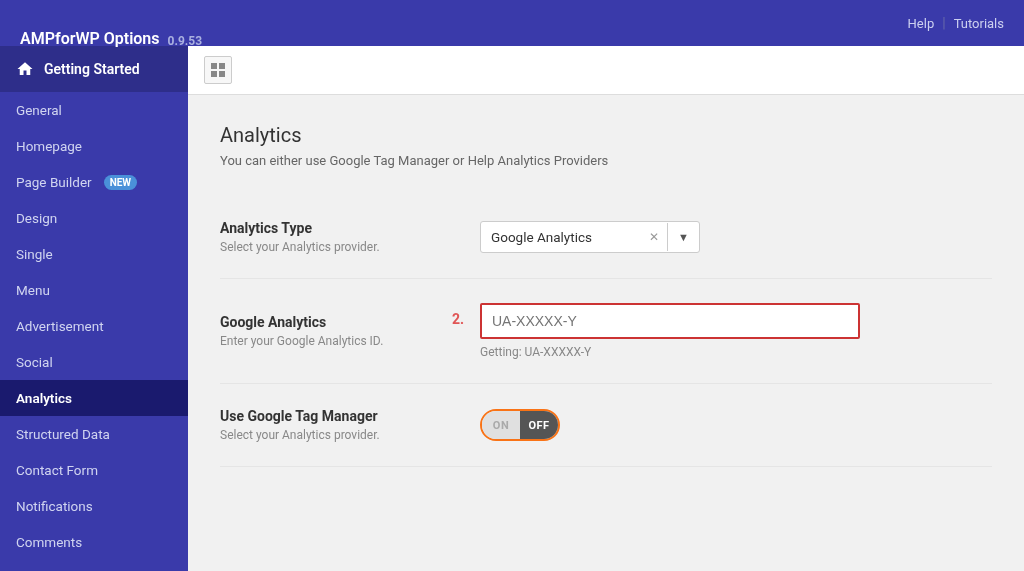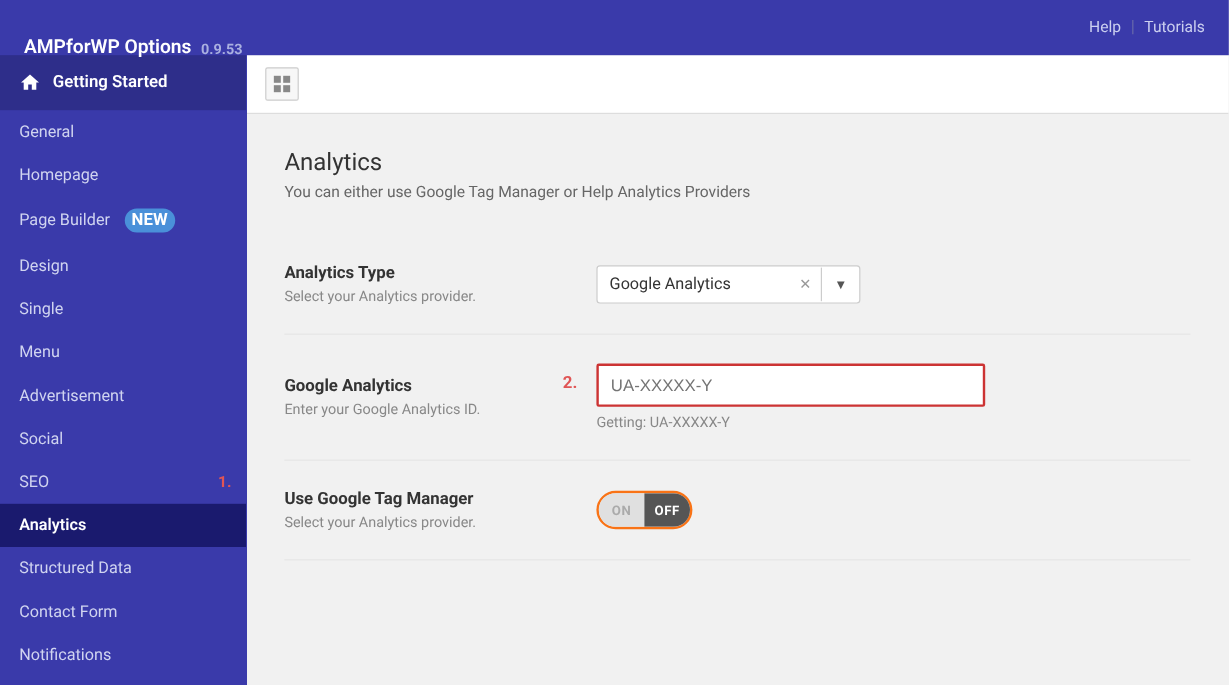--- a/index.html
+++ b/index.html
@@ -57,21 +57,21 @@
 
     
     .layout {
       display: flex;
       margin-top: 46px;
       height: calc(100vh - 46px);
     }
 
     
     .sidebar {
-      width: 205px;
+      width: 188px;
       background: #3a3aaa;
       color: white;
       flex-shrink: 0;
       overflow-y: auto;
     }
     .sidebar-getting-started {
       display: flex;
       align-items: center;
       gap: 10px;
       padding: 14px 16px;
@@ -98,21 +98,21 @@
       position: relative;
     }
     .sidebar-item.active {
       background: #1a1a6e;
       color: white;
       font-weight: 600;
     }
     .badge-new {
       background: #4a90d9;
       color: white;
-      font-size: 14px;
+      font-size: 10px;
       padding: 2px 6px;
       border-radius: 10px;
       font-weight: 700;
       margin-left: 4px;
     }
     .step-num {
       position: absolute;
       right: 12px;
       color: #e05555;
       font-weight: 700;
@@ -209,21 +209,21 @@
     }
     .select-arrow {
       padding: 7px 10px;
       color: #555;
       cursor: pointer;
       font-size: 11px;
     }
 
     
     .text-input {
-      width: 324px;
+      width: 380px;
       border: 2px solid #cc3333;
       border-radius: 2px;
       padding: 8px 10px;
       font-size: 14px;
       color: #999;
       outline: none;
     }
     .input-example {
       font-size: 12px;
       color: #888;
@@ -320,24 +320,20 @@
     </div>
     <div class="sidebar-item">
       <span>Menu</span>
     </div>
     <div class="sidebar-item">
       <span>Advertisement</span>
     </div>
     <div class="sidebar-item">
       <span>Social</span>
     </div>
-    <div class="sidebar-item">
-      <span>SEO</span>
-      <span class="step-num">1.</span>
-    </div>
     <div class="sidebar-item active">
       <span>Analytics</span>
     </div>
     <div class="sidebar-item">
       <span>Structured Data</span>
     </div>
     <div class="sidebar-item">
       <span>Contact Form</span>
     </div>
     <div class="sidebar-item">

